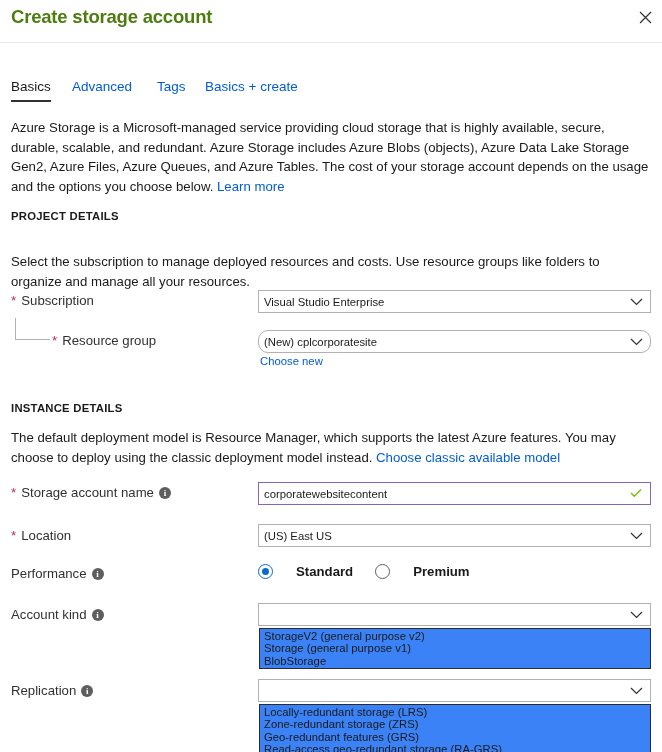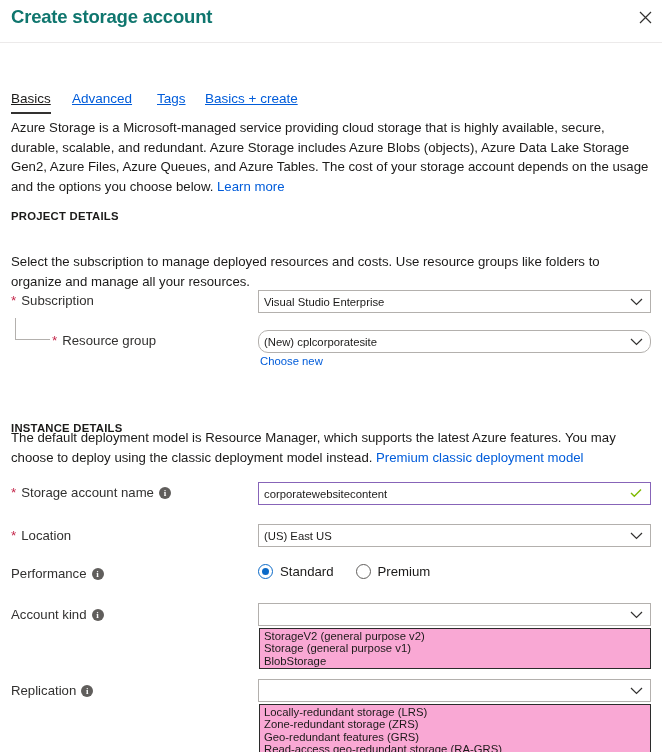--- a/index.html
+++ b/index.html
@@ -19,38 +19,37 @@
 
   
   .hdr {
     position: absolute; left: 0; top: 0; width: 662px; height: 43px;
     background: #fff;
     border-bottom: 1px solid #eceaea;
   }
   .hdr-title {
     position: absolute; left: 11px; top: 6px;
     font-size: 18.5px; font-weight: bold; letter-spacing: -0.2px;
-    color: #0f766e; white-space: nowrap;
+    color: #4d7c0f; white-space: nowrap;
   }
   .close-btn {
     position: absolute; right: 4px; top: 4px;
     width: 26px; height: 26px;
     display: flex; align-items: center; justify-content: center;
     cursor: pointer; color: #323130;
   }
 
   
   .tabs {
     position: absolute; left: 0; top: 75px; width: 662px; height: 27px;
   }
   .tab {
-    position: absolute; top: 16px;
+    position: absolute; top: 4px;
     font-size: 13.5px; white-space: nowrap; cursor: pointer;
     padding-bottom: 6px;
-    text-decoration: underline;
   }
   .tab.active {
     color: #1b1a19; font-weight: normal;
     border-bottom: 2px solid #323130;
   }
   .tab.link { color: #015cda; }
   .tab-basics   { left: 11px; }
   .tab-advanced { left: 72px; }
   .tab-tags     { left: 157px; }
   .tab-review   { left: 205px; }
@@ -67,21 +66,21 @@
     position: absolute; left: 11px;
     font-size: 11.3px; font-weight: bold; letter-spacing: 0.25px;
     color: #1b1a19; white-space: nowrap;
   }
   .sect-desc {
     position: absolute; left: 11px; width: 612px;
     font-size: 13.2px; line-height: 19.6px; color: #1b1a19;
   }
   .ph-project-head { top: 210px; }
   .ph-project-desc { top: 236px; margin-top: 16px; }
-  .ph-instance-head { top: 422px; }
+  .ph-instance-head { top: 402px; }
   .ph-instance-desc { top: 428px; width: 620px; }
 
   
   .lbl {
     position: absolute; left: 11px;
     font-size: 13.2px; color: #323130; white-space: nowrap;
     display: flex; align-items: center; gap: 5px;
   }
   .req { color: #c4274b; font-size: 13.5px; line-height: 1; }
   .info-icon {
@@ -119,39 +118,39 @@
   }
   .lbl-rg { left: 52px; }
 
   .create-new {
     position: absolute; left: 260px;
     font-size: 11.3px; color: #015cda; cursor: pointer;
   }
 
   
   .radio-row { position: absolute; left: 258px; display: flex; align-items: center; }
-  .radio-item { display: flex; align-items: center; gap: 7px; cursor: pointer; }
+  .radio-item { display: flex; align-items: center; gap: 23px; cursor: pointer; font-weight: bold; }
   .radio-item + .radio-item { margin-left: 22px; }
   .radio {
     width: 15px; height: 15px; border-radius: 50%;
     border: 1px solid #605e5c; background: #fff;
     display: flex; align-items: center; justify-content: center;
     flex: 0 0 auto;
   }
   .radio.on { border-color: #0b6ac8; }
   .radio.on::after {
     content: ""; width: 7px; height: 7px; border-radius: 50%;
     background: #0b6ac8;
   }
   .radio-lbl { font-size: 13.2px; color: #1b1a19; white-space: nowrap; }
 
   
   .optlist {
     position: absolute; left: 259px; width: 392px;
-    border: 1px solid #2b2b2b; background: #f9a8d4;
+    border: 1px solid #2b2b2b; background: #3b82f6;
     padding: 1px 0;
     overflow: hidden;
   }
   .opt {
     font-size: 11.3px; color: #1b1a19;
     height: 12.4px; line-height: 12.4px;
     padding: 0 0 0 4px; white-space: nowrap; cursor: pointer;
   }
 </style>
 </head>
@@ -205,21 +204,21 @@
     <span class="chev">
       <svg width="13" height="8" viewBox="0 0 13 8">
           <path d="M1 1 L6.5 6.5 L12 1" stroke="#323130" stroke-width="1.2" fill="none"></path>
         </svg>
     </span>
   </div>
   <div class="create-new" style="top:355px;">Choose new</div>
 
   <div class="sect-head ph-instance-head">INSTANCE DETAILS</div>
   <div class="sect-desc ph-instance-desc">
-    <span>The default deployment model is Resource Manager, which supports the latest Azure features. You may choose to deploy using the classic deployment model instead. </span><span class="lnk">Premium classic deployment model</span>
+    <span>The default deployment model is Resource Manager, which supports the latest Azure features. You may choose to deploy using the classic deployment model instead. </span><span class="lnk">Choose classic available model</span>
   </div>
 
   <div class="lbl" style="top:485px;">
     <span class="req">*</span>
     <span>Storage account name</span>
     <span class="info-icon">i</span>
   </div>
   <div class="field valid" style="top:482px;">
     <span>corporatewebsitecontent</span>
     <span class="okcheck">

